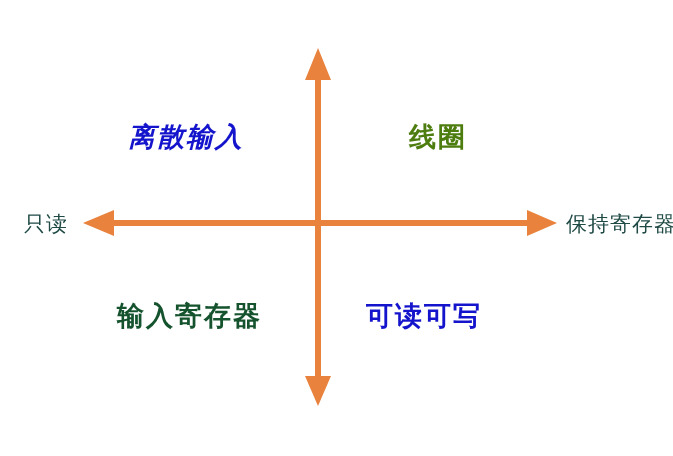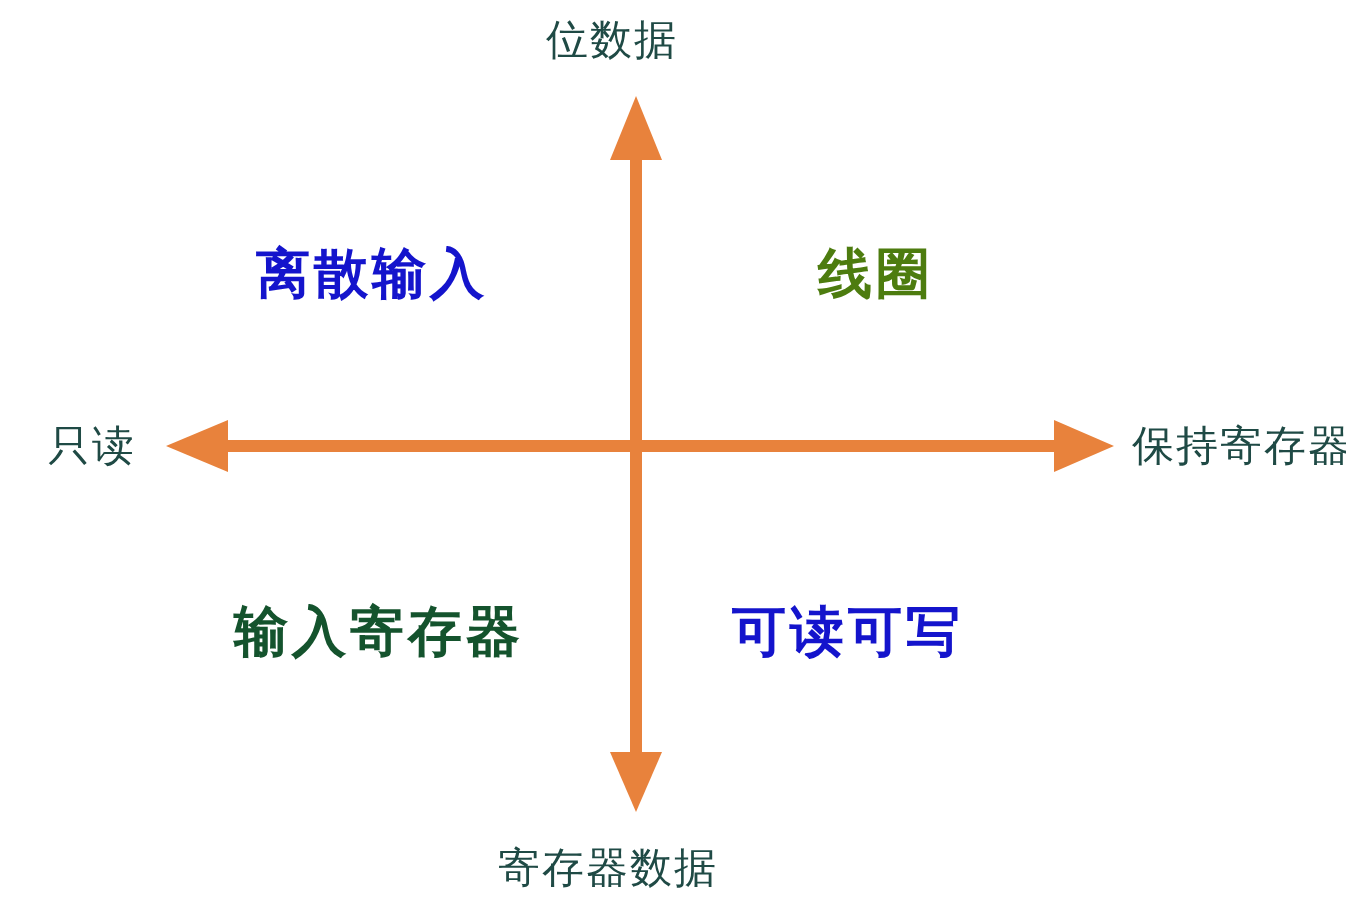--- a/index.html
+++ b/index.html
@@ -46,21 +46,21 @@
     line-height: 1;
   }
 
   
   #label-top    { left: 273px; top: 10px; }
   #label-bottom { left: 249px; top: 424px; }
   #label-left   { left: 24px;  top: 213px; }
   #label-right  { left: 566px; top: 213px; }
 
   
-  #label-q2 { left: 128px; top: 124px; }  
+  #label-q2 { left: 128px; top: 124px; font-style: italic; }  
   #label-q1 { left: 409px; top: 124px; }  
   #label-q3 { left: 117px; top: 303px; }  
   #label-q4 { left: 366px; top: 303px; }  
 </style>
 </head>
 <body>
 
 <div id="canvas" style="background: rgb(255, 255, 255);">
 
   <svg id="axes-svg" viewBox="0 0 673 456" aria-hidden="true">
@@ -71,23 +71,21 @@
 
     <polygon points="318,406 331,376 305,376" fill="#e8823c"></polygon>
 
     <rect x="97" y="220" width="447" height="6" fill="#e8823c"></rect>
 
     <polygon points="83,223 114,210 114,236" fill="#e8823c"></polygon>
 
     <polygon points="557,223 527,210 527,236" fill="#e8823c"></polygon>
   </svg>
 
-  <div class="axis-label" id="label-top" style="color: rgb(31, 74, 69);">位数据</div>
 
-  <div class="axis-label" id="label-bottom" style="color: rgb(31, 74, 69);">寄存器数据</div>
 
   <div class="axis-label" id="label-left" style="color: rgb(31, 74, 69);">只读</div>
 
   <div class="axis-label" id="label-right" style="color: rgb(31, 74, 69);">保持寄存器</div>
 
   <div class="quad-label" id="label-q2" style="color: rgb(20, 20, 204);">离散输入</div>
 
   <div class="quad-label" id="label-q1" style="color: #4d7c0f;">线圈</div>
 
   <div class="quad-label" id="label-q3" style="color: #14532d;">输入寄存器</div>

